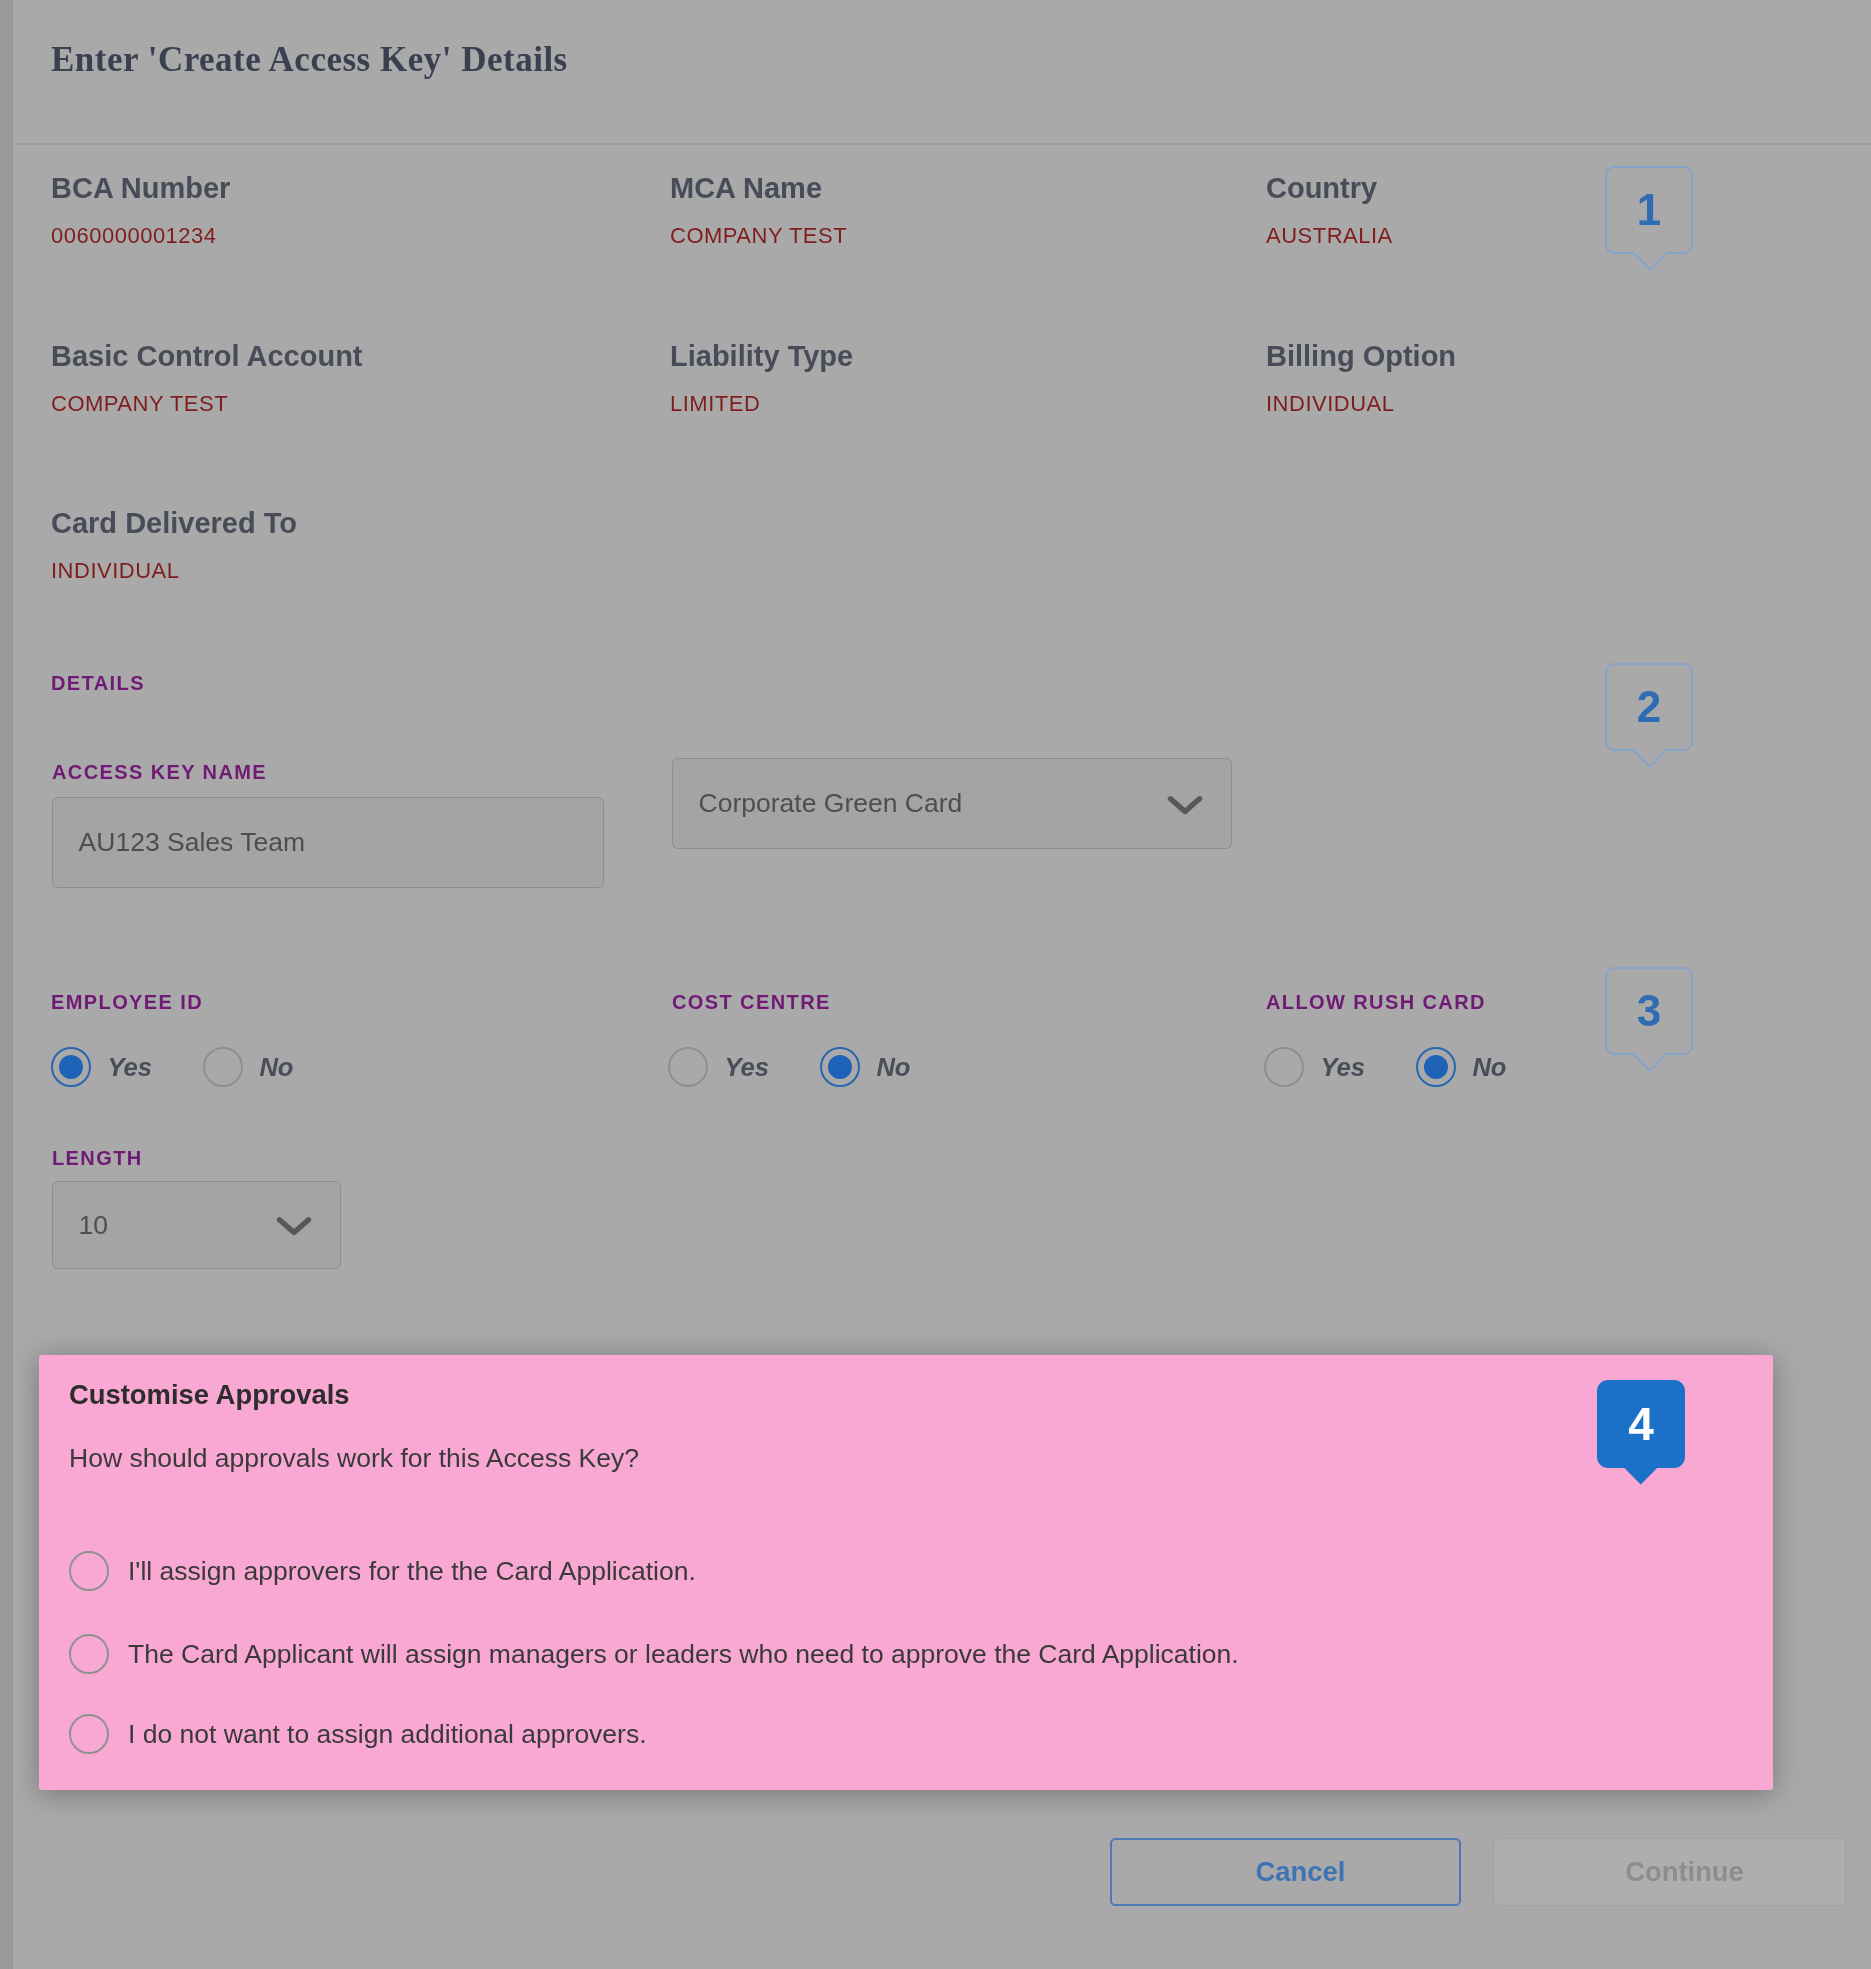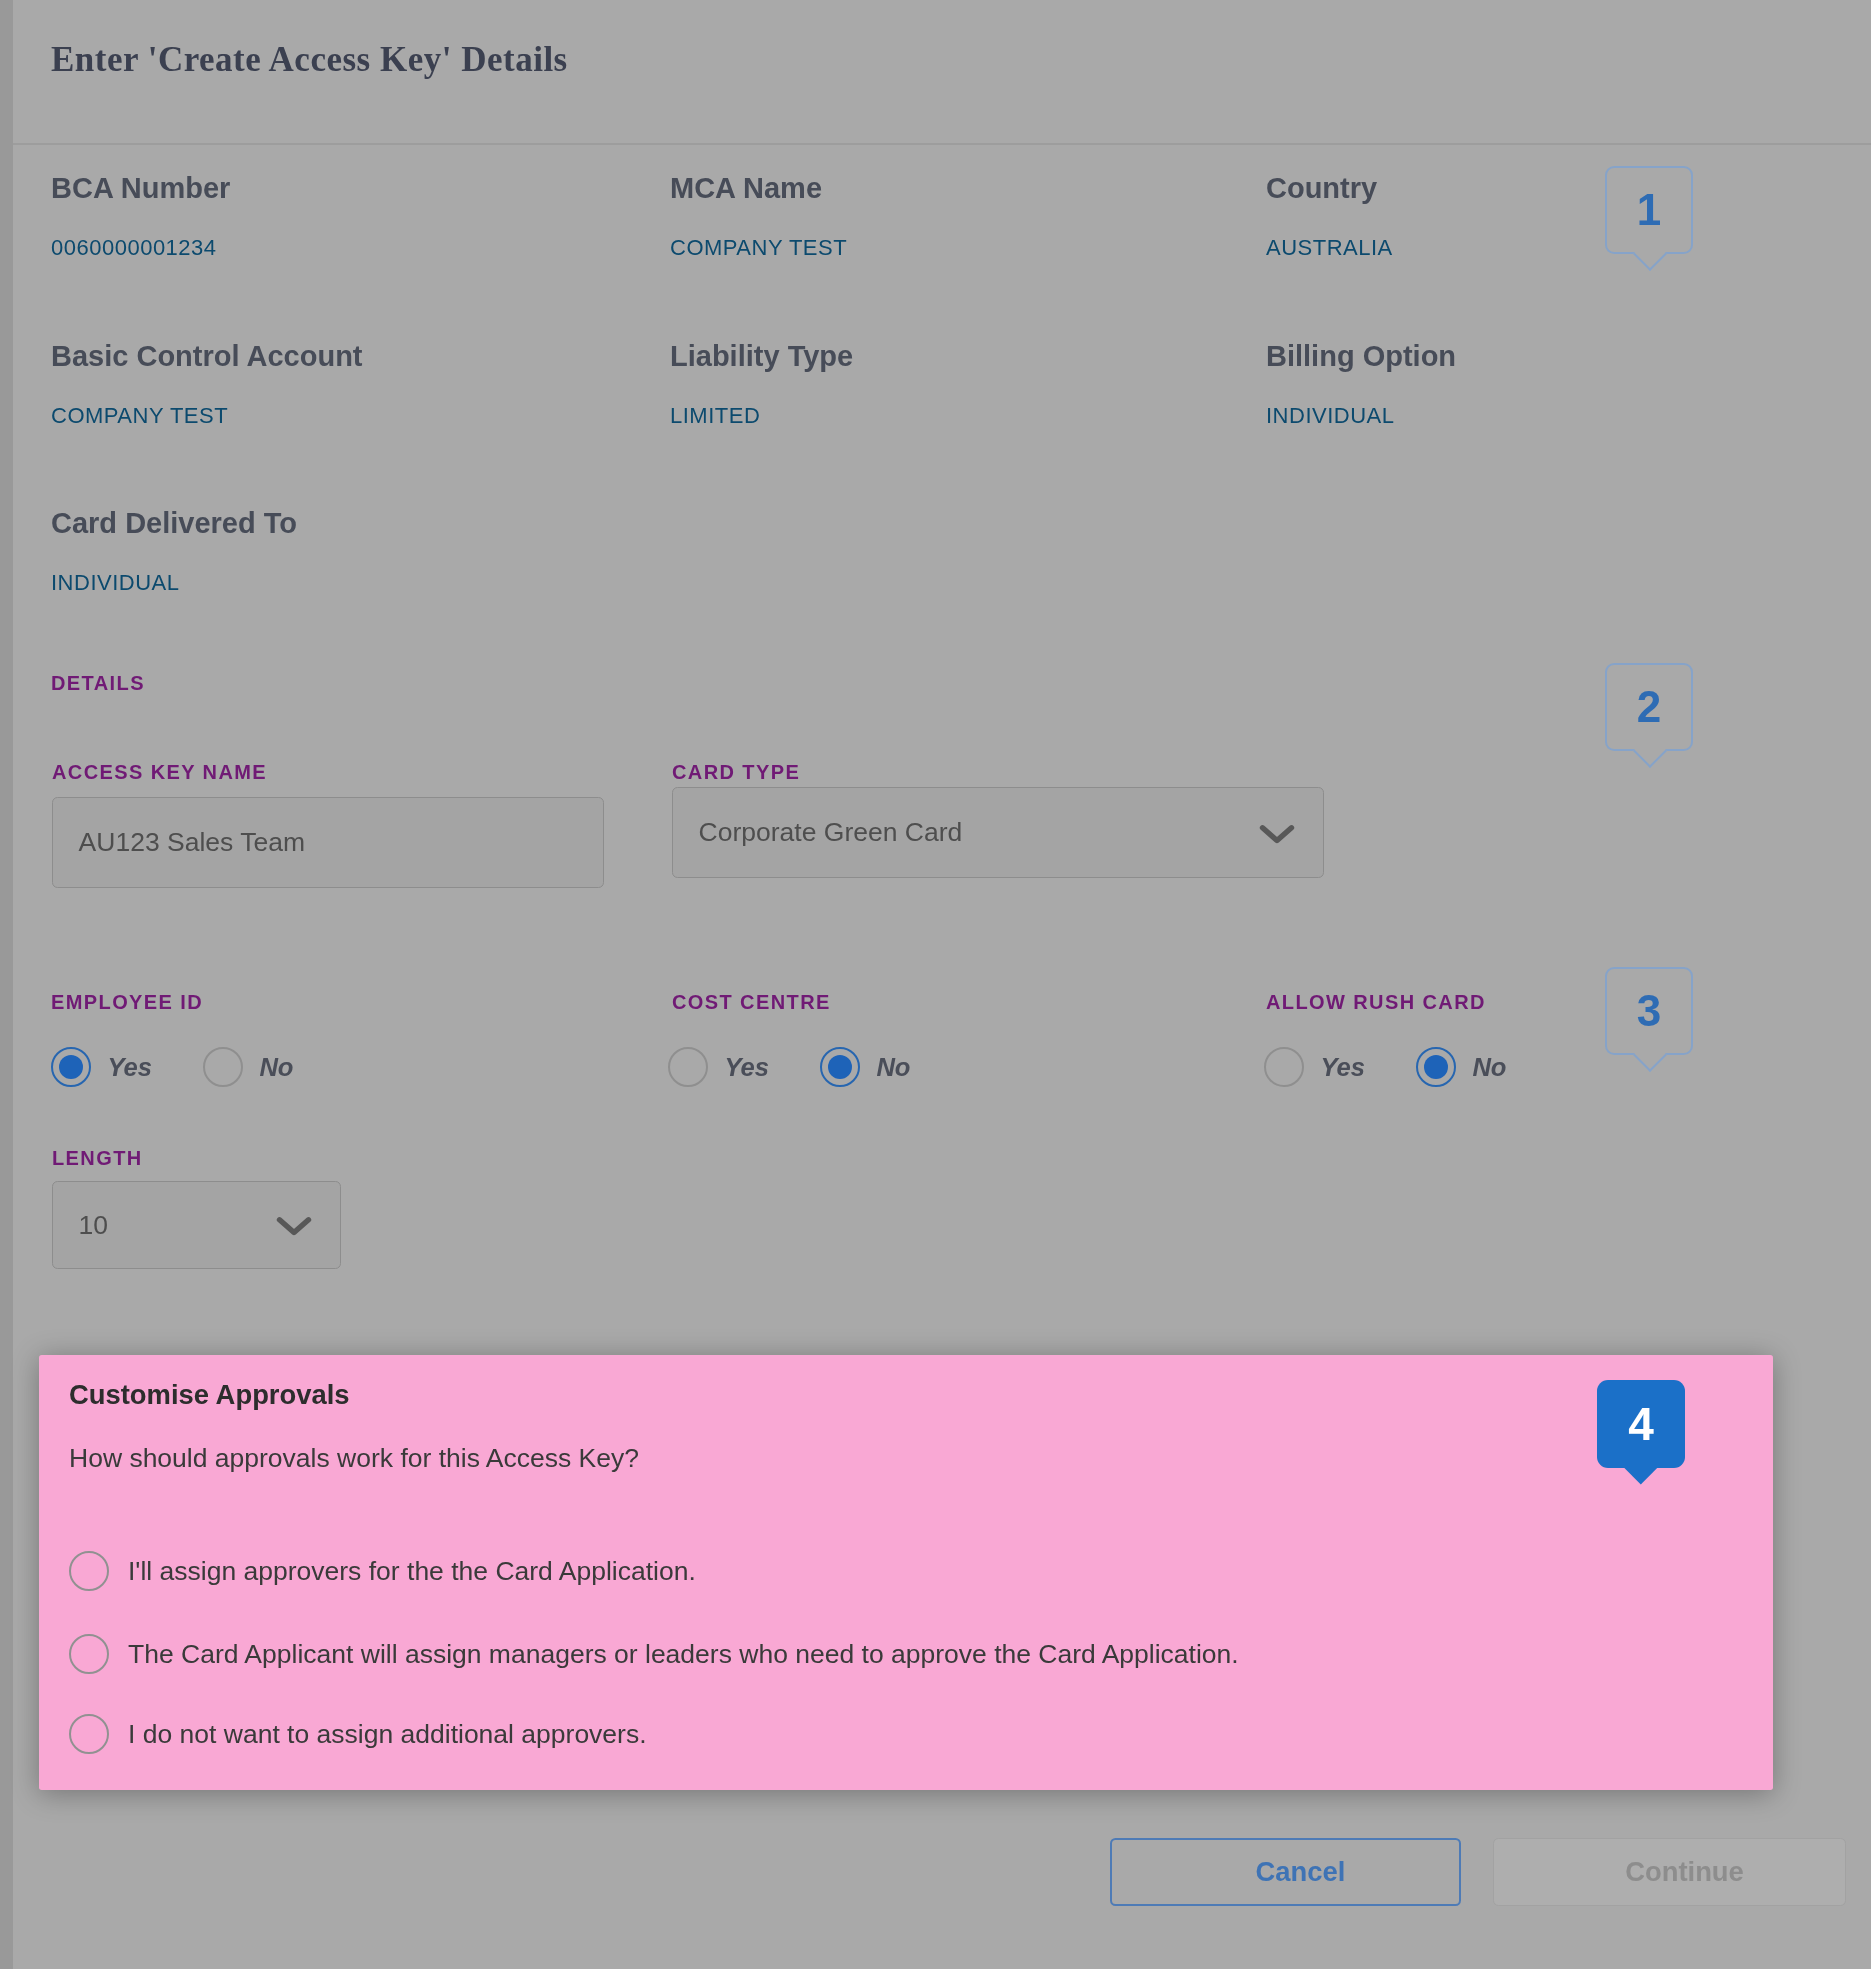--- a/index.html
+++ b/index.html
@@ -5,21 +5,21 @@
   html,body{margin:0;padding:0;background:#9a9a9a;}
   .screen{position:relative;width:1871px;height:1970px;background:#a9a9a9;overflow:hidden;
           font-family:"Liberation Sans",sans-serif;}
   .left-strip{position:absolute;left:0;top:0;width:12.8px;height:1970px;background:#999999;}
   .header-divider{position:absolute;left:12.8px;top:143px;width:1859px;height:1.8px;background:#9d9d9d;}
   .page-title{position:absolute;left:51px;top:40px;font-family:"Liberation Serif",serif;
               font-size:35px;font-weight:600;color:#3b4050;letter-spacing:0.5px;}
 
   .field{position:absolute;width:548px;}
   .field .flabel{font-size:29px;font-weight:700;color:#474c58;line-height:29px;}
-  .field .fvalue{font-size:22px;color:#0c4a6e;margin-top:32px;letter-spacing:0.5px;}
+  .field .fvalue{font-size:22px;color:#7f1d1d;margin-top:20px;letter-spacing:0.5px;}
 
   .section-label{position:absolute;font-size:20px;font-weight:700;color:#701a75;letter-spacing:1.4px;}
 
   .text-input,.select{position:absolute;height:91px;border:1.8px solid #8d8d8d;border-radius:5.5px;
        background:#a4a4a4;display:flex;align-items:center;box-sizing:border-box;}
   .text-input span,.select .sel-value{font-size:26.5px;color:#4e4e4e;padding-left:25.6px;}
   .select .chev{position:absolute;right:27.4px;top:35px;}
 
   .radio-group{position:absolute;display:flex;align-items:center;}
   .radio-opt{display:flex;align-items:center;font-style:italic;}
@@ -107,21 +107,21 @@
   </div>
 
   <div class="section-label" style="left:51px;top:672px">DETAILS</div>
 
   <div class="section-label" style="left:52px;top:761px">ACCESS KEY NAME</div>
   <div class="text-input" style="left:52px;top:797px;width:552px">
     <span>AU123 Sales Team</span>
   </div>
 
   <div class="section-label" style="left:672px;top:761px">CARD TYPE</div>
-  <div class="select" style="left:672px;top:787px;width:652px">
+  <div class="select" style="left:672px;top:758px;width:560px">
     <span class="sel-value">Corporate Green Card</span>
     <span class="chev">
       <svg width="38" height="24" viewBox="0 0 42 26">
           <polyline points="5,5 21,19 37,5" fill="none" stroke="#585858" stroke-width="6" stroke-linecap="round" stroke-linejoin="round"></polyline>
         </svg>
     </span>
   </div>
 
   <div class="section-label" style="left:51px;top:991px">EMPLOYEE ID</div>
   <div class="section-label" style="left:672px;top:991px">COST CENTRE</div>

